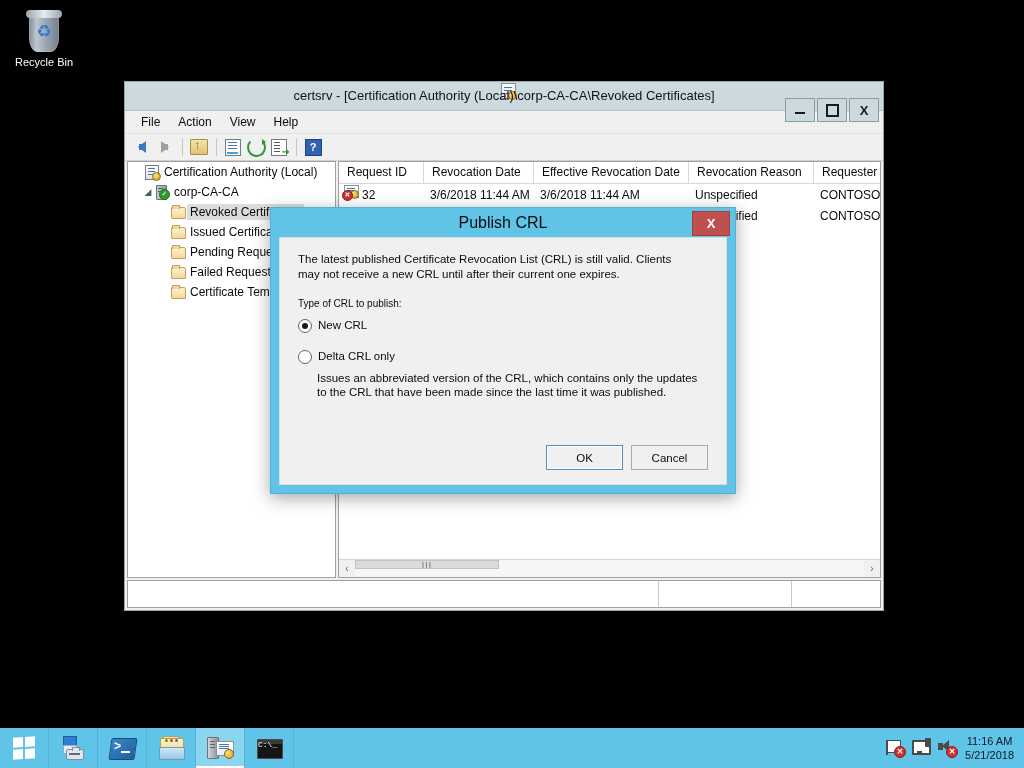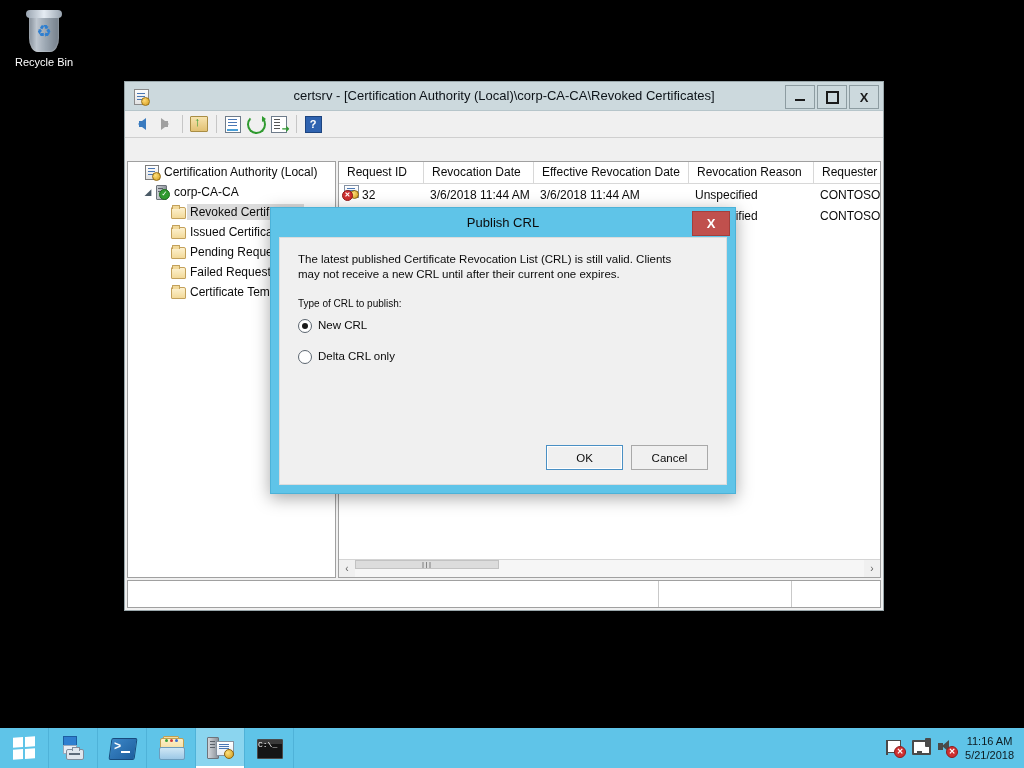--- a/index.html
+++ b/index.html
@@ -67,21 +67,21 @@
     width: 758px; height: 528px;
     background: #f0f0f0;
     border: 1px solid #9aa7ab;
     box-shadow: 0 0 0 1px rgba(0,0,0,.12);
   }
   #titlebar {
     position: relative;
     height: 28px;
     background: #ccd9dd;
     border-bottom: 1px solid #b6c5ca;
-    display: flex; align-items: center;
+    display: flex; align-items: center; flex-direction: column;
   }
   #titlebar .app-icon {
     width: 16px; height: 16px; margin-left: 8px;
     position: relative; flex: none;
   }
   .ca-icon-sm {
     position: absolute; left: 1px; top: 1px;
     width: 13px; height: 14px;
     background: linear-gradient(to bottom,#fdfdfd,#e3e3e3);
     border: 1px solid #8a8a8a;
@@ -392,21 +392,21 @@
     box-shadow: 0 4px 16px rgba(0,0,0,.35);
   }
   #dlg-title {
     position: relative;
     height: 29px;
   }
   #dlg-title-text {
     position: absolute; left: 0; right: 0; top: 0;
     text-align: center;
     line-height: 29px;
-    font-size: 13px;
+    font-size: 16px;
     color: #0b0b0b;
   }
   #dlg-close {
     position: absolute; right: 5px; top: 3px;
     width: 36px; height: 23px;
     background: #c0504d;
     border: 1px solid #a33f3c;
     color: #ffffff;
     font-size: 13px; font-weight: bold;
     display: flex; align-items: center; justify-content: center;
@@ -582,20 +582,26 @@
         <span class="win-btn">
             <span class="min-glyph"></span>
           </span>
         <span class="win-btn">
             <span class="max-glyph"></span>
           </span>
         <span class="win-btn close-glyph">X</span>
       </span>
     </div>
 
+    <div id="menubar">
+      <span class="menu-item">File</span>
+      <span class="menu-item">Action</span>
+      <span class="menu-item">View</span>
+      <span class="menu-item">Help</span>
+    </div>
 
     <div id="toolbar">
       <span class="tbtn">
           <span class="arrow-l"></span>
         </span>
       <span class="tbtn">
           <span class="arrow-r"></span>
         </span>
       <span class="tsep"></span>
       <span class="tbtn">
@@ -743,20 +749,21 @@
         <span class="radio checked"></span>
         <span class="radio-label">New CRL</span>
       </div>
 
       <div class="gap"></div>
 
       <div class="radio-row">
         <span class="radio"></span>
         <span class="radio-label">Delta CRL only</span>
       </div>
+      <div class="radio-desc" style="margin-top:7px;">Issues an abbreviated version of the CRL, which contains only the updates to the CRL that have been made since the last time it was published.</div>
 
       <div id="dlg-buttons">
         <span class="dlg-btn default">OK</span>
         <span class="dlg-btn">Cancel</span>
       </div>
     </div>
   </div>
 
   <div id="taskbar">
     <div id="start-btn">

